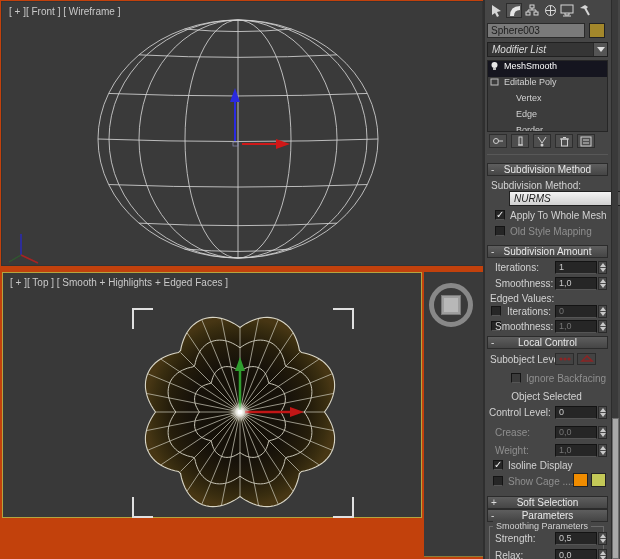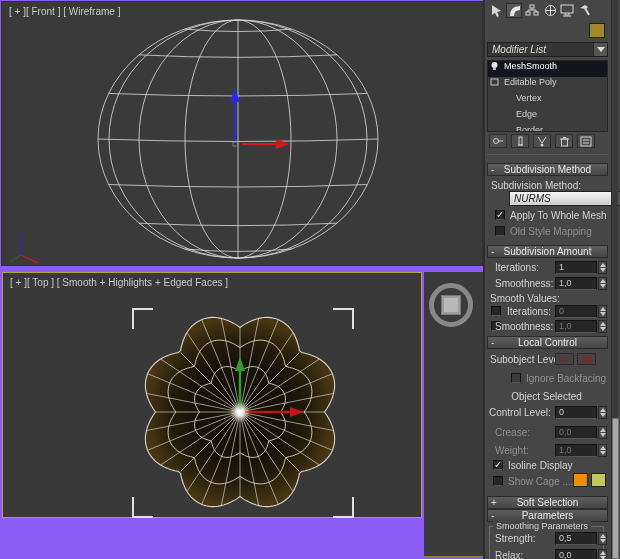--- a/index.html
+++ b/index.html
@@ -1,17 +1,17 @@
 <!DOCTYPE html>
 <html><head>
 <meta charset="utf-8">
 <style>
   * { margin:0; padding:0; box-sizing:border-box; }
   body { background:#2b2b2b; font-family:"Liberation Sans", sans-serif; }
-  .app { position:relative; width:620px; height:559px; background:#8b5cf6; overflow:hidden;
+  .app { position:relative; width:620px; height:559px; background:#c2410c; overflow:hidden;
          font-family:"Liberation Sans", sans-serif; color:#d4d4d4; }
   .viewport { position:absolute; background:#3a3a3a; }
   .vp-label { position:absolute; left:7px; top:4px; font-size:10px; color:#c9c9c9; z-index:5; white-space:nowrap; }
   .vp-front { left:1px; top:1px; width:482px; height:265px; border:1px solid #333; }
   .vp-top { left:2px; top:272px; width:420px; height:246px; border:1px solid #b5a53f; background:#393939; }
   .vp-sliver { left:424px; top:272px; width:59px; height:285px; border-bottom:1px solid #8a7f3e; background:#3a3a3a; }
   svg.canvas { position:absolute; left:0; top:0; }
 
   
   .vc-ring { position:absolute; left:5px; top:11px; width:44px; height:44px; border:5px solid rgba(200,200,200,.55); border-radius:50%; }
@@ -200,20 +200,21 @@
         <path d="M5,9 L5,11 L9,11 L9,9 M3,12 L11,12" stroke="#d6d6d6" fill="none"></path>
       </svg>
     </div>
     <div class="tab" style="left:91px">
       <svg width="13" height="13">
         <path d="M2,4 L7,1 L10,3 L8,5 Z" fill="#d6d6d6"></path>
         <path d="M7,4 L11,11" stroke="#d6d6d6" stroke-width="2" fill="none"></path>
       </svg>
     </div>
 
+    <input class="name-field" readonly="" value="Sphere003" style="">
     <div class="swatch" style="left: 104px; top: 23px; width: 16px; height: 15px; background: rgb(163, 135, 43);"></div>
 
     <div class="combo" style="left:2px; top:42px; width:121px;">
       <span class="txt">Modifier List</span>
       <span class="combo-btn">
           <span class="tri-dn"></span>
         </span>
     </div>
 
     <div class="stack">
@@ -295,21 +296,21 @@
     <div class="spinner" style="left:113px; top:261px">
         <i class="su"></i>
         <i class="sd"></i>
       </div>
     <span class="plabel rlabel" style="left:10px; top:278px; width:57px">Smoothness:</span>
     <div class="spinfield" style="left:70px; top:277px">1,0</div>
     <div class="spinner" style="left:113px; top:277px">
         <i class="su"></i>
         <i class="sd"></i>
       </div>
-    <span class="plabel" style="left:5px; top:293px">Smooth Values:</span>
+    <span class="plabel" style="left:5px; top:293px">Edged Values:</span>
     <span class="cb" style="left:6px; top:306px"></span>
     <span class="plabel rlabel" style="left:22px; top:306px; width:45px">Iterations:</span>
     <div class="spinfield dim" style="left:70px; top:305px">0</div>
     <div class="spinner" style="left:113px; top:305px">
         <i class="su"></i>
         <i class="sd"></i>
       </div>
     <span class="cb" style="left:6px; top:321px"></span>
     <span class="plabel rlabel" style="left:10px; top:321px; width:57px">Smoothness:</span>
     <div class="spinfield dim" style="left:70px; top:320px">1,0</div>

